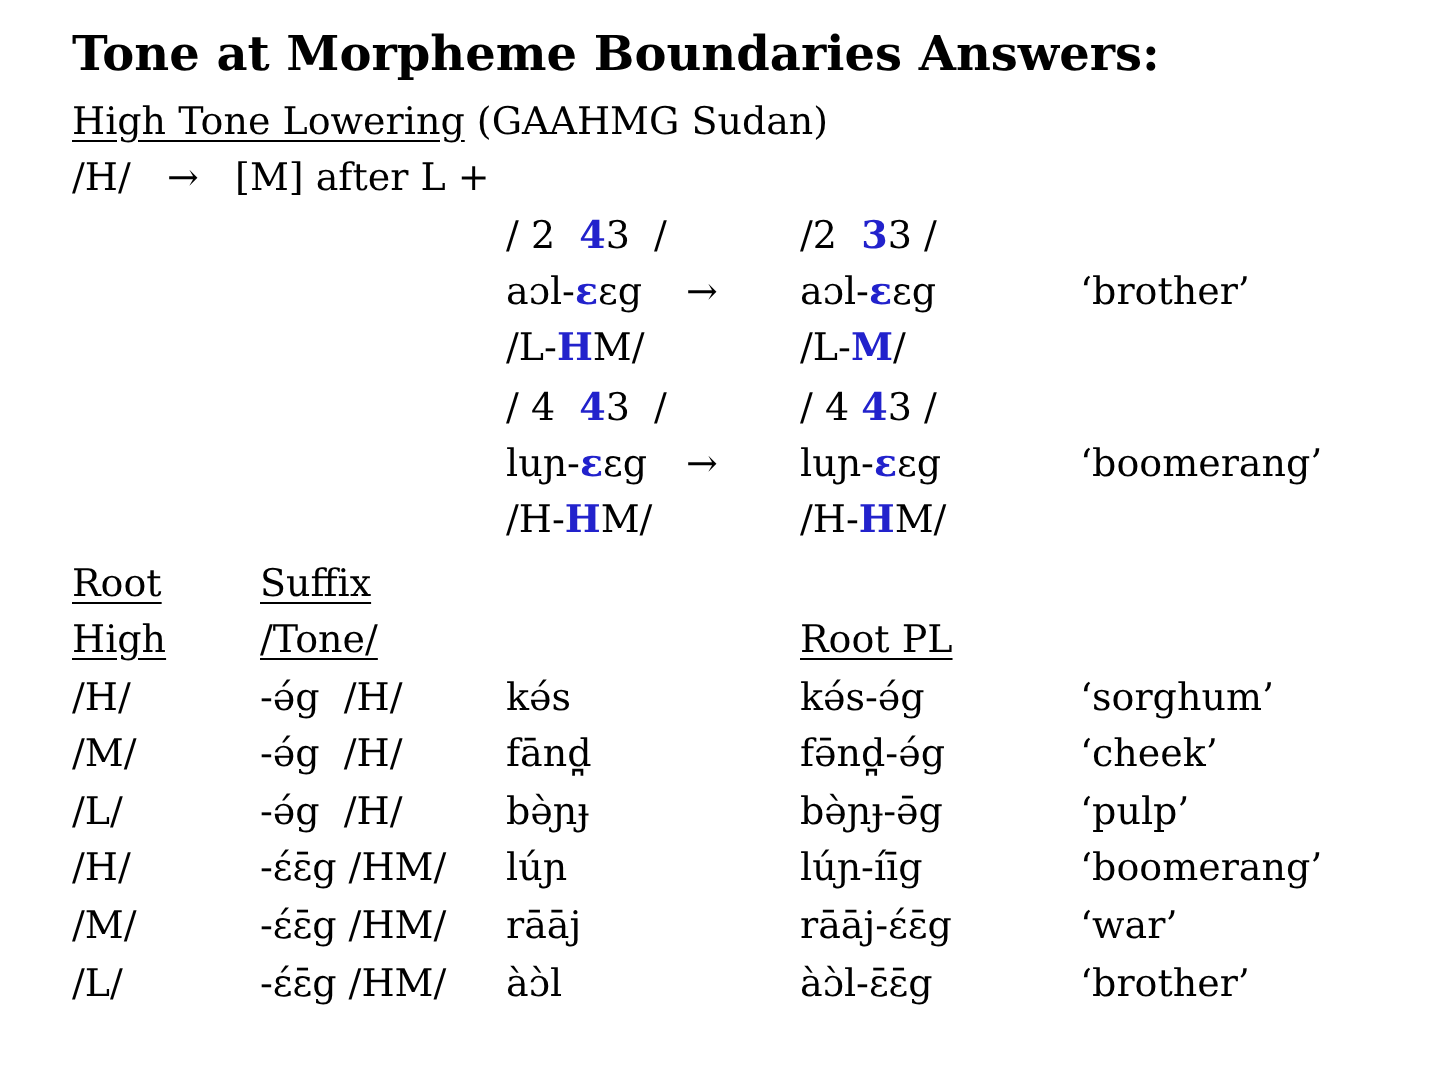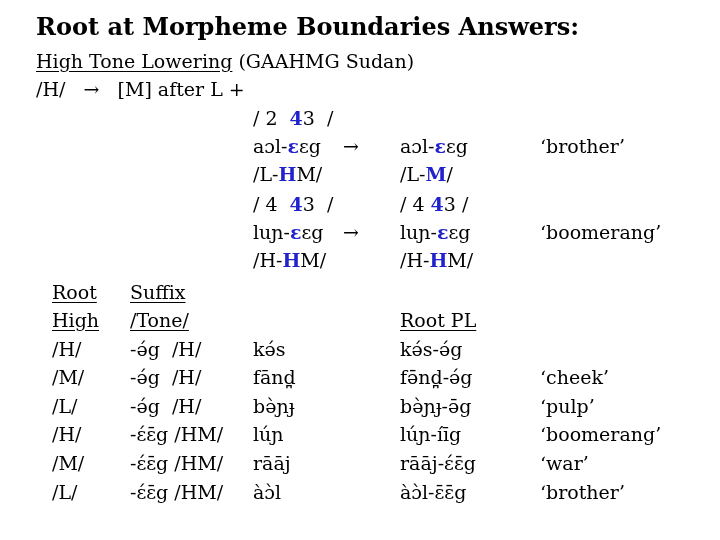--- a/index.html
+++ b/index.html
@@ -15,40 +15,41 @@
   .page { position: absolute; inset: 0; }
   .title {
     position: absolute; left: 36px; top: 12px;
     font-size: 24px; font-weight: bold; white-space: pre;
   }
   .line {
     position: absolute; font-size: 19px; line-height: 1.2; white-space: pre;
   }
   .row { position: absolute; left: 0; right: 0; height: 26px; }
   .row > div { position: absolute; font-size: 19px; line-height: 1.2; white-space: pre; }
-  .c1 { left: 52px; }
+  .c1 { left: 36px; }
   .c2 { left: 130px; }
   .c3 { left: 253px; }
   .c4 { left: 400px; }
   .c5 { left: 540px; }
   .u { text-decoration: underline; text-underline-offset: 3px; }
   .hl { color: var(--hl); font-weight: bold; }
 </style>
 </head>
 <body>
 
 <div class="page">
 
-  <div class="title">Root at Morpheme Boundaries Answers:</div>
+  <div class="title">Tone at Morpheme Boundaries Answers:</div>
 
   <div class="line" style="left:36px; top:50px;"><span class="u">High Tone Lowering</span><span> (GAAHMG Sudan)</span></div>
 
   <div class="line" style="left:36px; top:78px;">/H/   →   [M] after L +</div>
 
   <div class="line c3" style="top:107px;"><span>/ 2  </span><span class="hl">4</span><span>3  /</span></div>
+  <div class="line c4" style="top:107px;"><span>/2  </span><span class="hl">3</span><span>3 /</span></div>
 
   <div class="line c3" style="top:135px;"><span>aɔl-</span><span class="hl">ɛ</span><span>ɛg</span></div>
   <div class="line" style="left:343px; top:135px;">→</div>
   <div class="line c4" style="top:135px;"><span>aɔl-</span><span class="hl">ɛ</span><span>ɛg</span></div>
   <div class="line c5" style="top:135px;">‘brother’</div>
 
   <div class="line c3" style="top:163px;"><span>/L-</span><span class="hl">H</span><span>M/</span></div>
   <div class="line c4" style="top:163px;"><span>/L-</span><span class="hl">M</span><span>/</span></div>
 
   <div class="line c3" style="top:193px;"><span>/ 4  </span><span class="hl">4</span><span>3  /</span></div>
@@ -66,20 +67,21 @@
   <div class="line u c2" style="top:281px;">Suffix</div>
   <div class="line u c1" style="top:309px;">High</div>
   <div class="line u c2" style="top:309px;">/Tone/</div>
   <div class="line u c4" style="top:309px;">Root PL</div>
 
   <div class="row" style="top:338px;">
     <div class="c1">/H/</div>
     <div class="c2">-ə́g  /H/</div>
     <div class="c3">kə́s</div>
     <div class="c4">kə́s-ə́g</div>
+    <div class="c5">‘sorghum’</div>
   </div>
   <div class="row" style="top:366px;">
     <div class="c1">/M/</div>
     <div class="c2">-ə́g  /H/</div>
     <div class="c3">fānd̪</div>
     <div class="c4">fə̄nd̪-ə́g</div>
     <div class="c5">‘cheek’</div>
   </div>
   <div class="row" style="top:395px;">
     <div class="c1">/L/</div>

